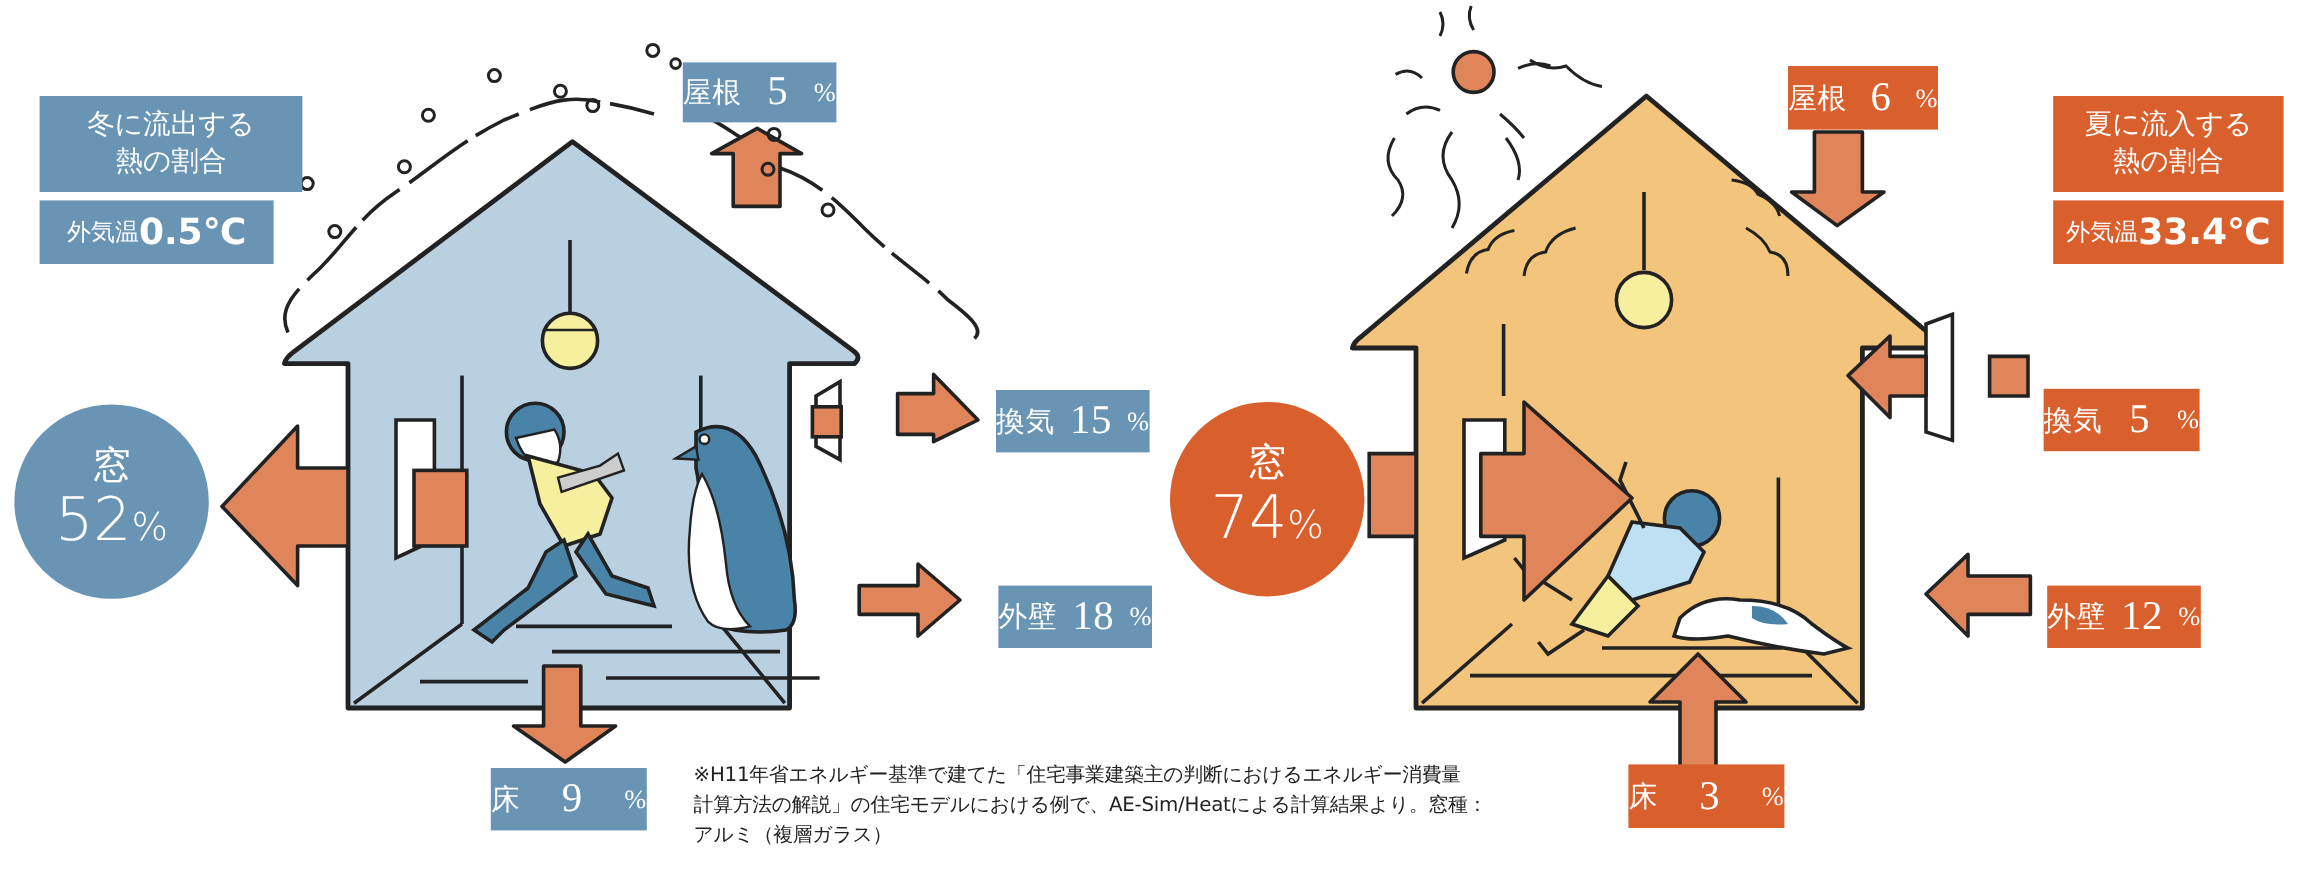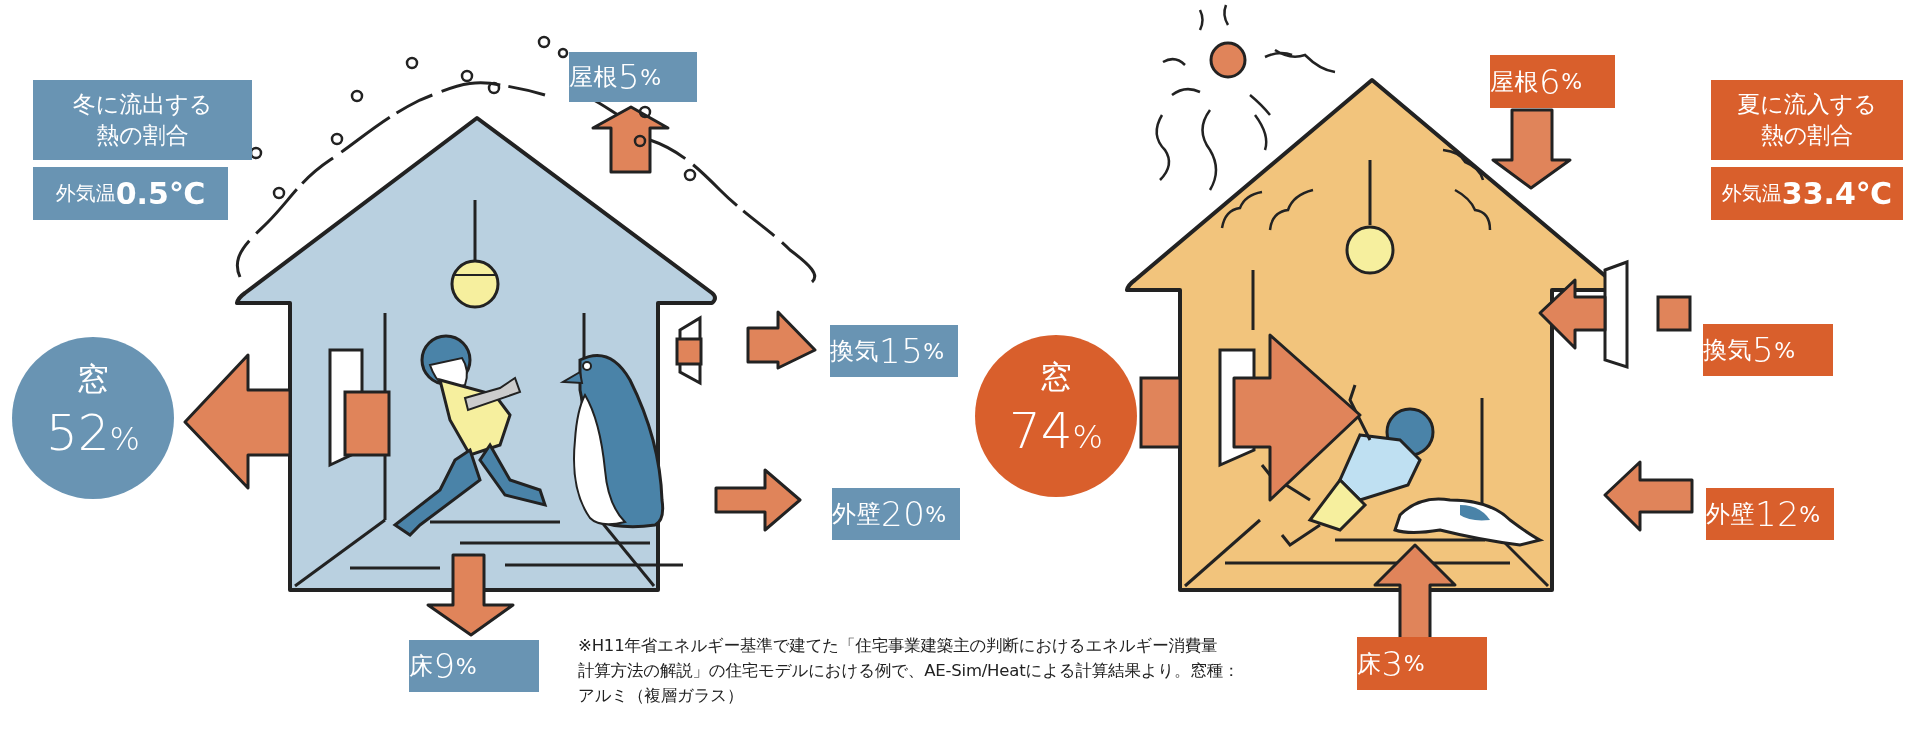--- a/index.html
+++ b/index.html
@@ -1,34 +1,34 @@
 <!DOCTYPE html>
 <html><head>
 <meta charset="utf-8">
 <style>
   html, body { margin:0; padding:0; background:#ffffff; }
   body { width:1920px; height:731px; position:relative; overflow:hidden;
          font-family:"DejaVu Sans", "Liberation Sans", sans-serif; }
   svg.scene { position:absolute; left:0; top:0; }
-  .label { position:absolute; color:#ffffff; display:flex; align-items:center; justify-content:flex-start;
-           white-space:nowrap; letter-spacing:0.5px; }
+  .label { position:absolute; color:#ffffff; display:flex; align-items:center; justify-content:space-between;
+           white-space:nowrap; letter-spacing:0.5px;font-family:Liberation Serif, serif; }
   .blue { background:#6994b3; }
   .orange { background:#d95f2c; }
   .label .k { font-size:24px; }
   .label .n { font-size:34px; font-weight:300; }
   .label .p { font-size:22px; }
   .title-box { position:absolute; color:#fff; text-align:center; font-size:23px; line-height:31px;
                display:flex; flex-direction:column; align-items:center; justify-content:center; }
   .temp-box { position:absolute; color:#fff; display:flex; align-items:center; justify-content:center; }
   .temp-box .t-lbl { font-size:20px; }
   .temp-box .t-val { font-size:30px; font-weight:700; }
   .circle { position:absolute; border-radius:50%; color:#fff; display:flex; flex-direction:column;
             align-items:center; justify-content:center; }
   .circle .c-k { font-size:32px; line-height:36px; }
-  .circle .c-v { font-size:50px; line-height:72px; font-weight:300; }
+  .circle .c-v { font-size:50px; line-height:56px; font-weight:300; }
   .circle .c-v .pc { font-size:32px; }
   .footnote { position:absolute; left:578px; top:633px; width:760px; font-size:16.5px; line-height:25px;
               color:#222; letter-spacing:-0.2px; }
 </style>
 </head>
 <body>
 
 <svg class="scene" width="1920" height="731" viewBox="0 0 1920 731">
 
   <g>
@@ -176,21 +176,21 @@
     <span class="n">5</span>
     <span class="p">%</span>
 </div>
 <div class="label blue" style="left:830px;top:325px;width:128px;height:52px;">
   <span class="k">換気</span>
     <span class="n">15</span>
     <span class="p">%</span>
 </div>
 <div class="label blue" style="left:832px;top:488px;width:128px;height:52px;">
   <span class="k">外壁</span>
-    <span class="n">20</span>
+    <span class="n">18</span>
     <span class="p">%</span>
 </div>
 <div class="label blue" style="left:409px;top:640px;width:130px;height:52px;">
   <span class="k">床</span>
     <span class="n">9</span>
     <span class="p">%</span>
 </div>
 
 <div class="title-box orange" style="left:1711px;top:80px;width:192px;height:80px;">
   <span>夏に流入する</span>

